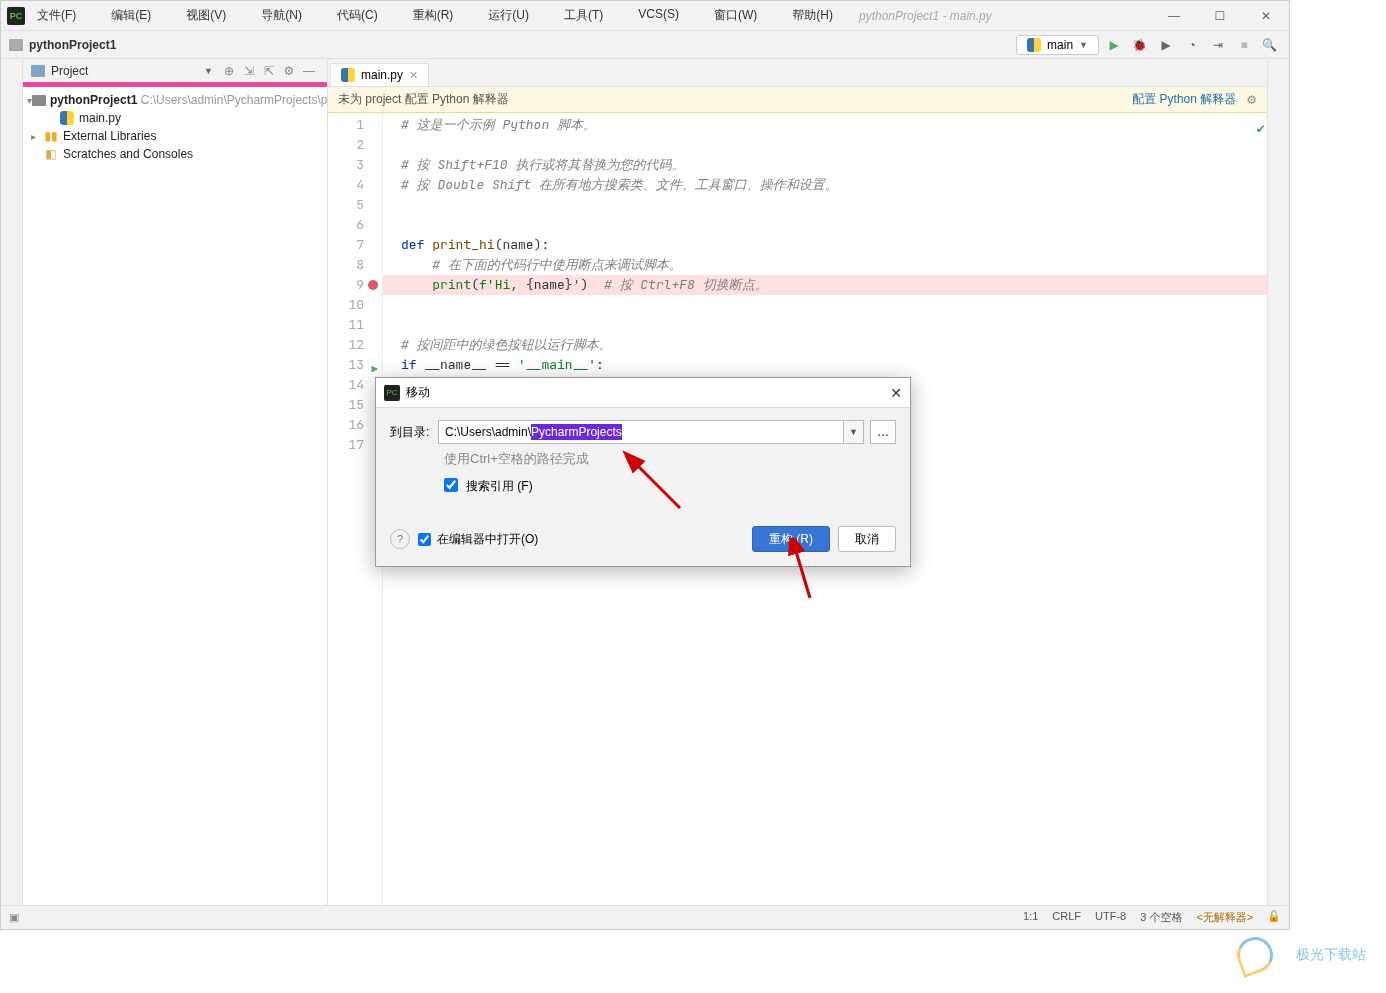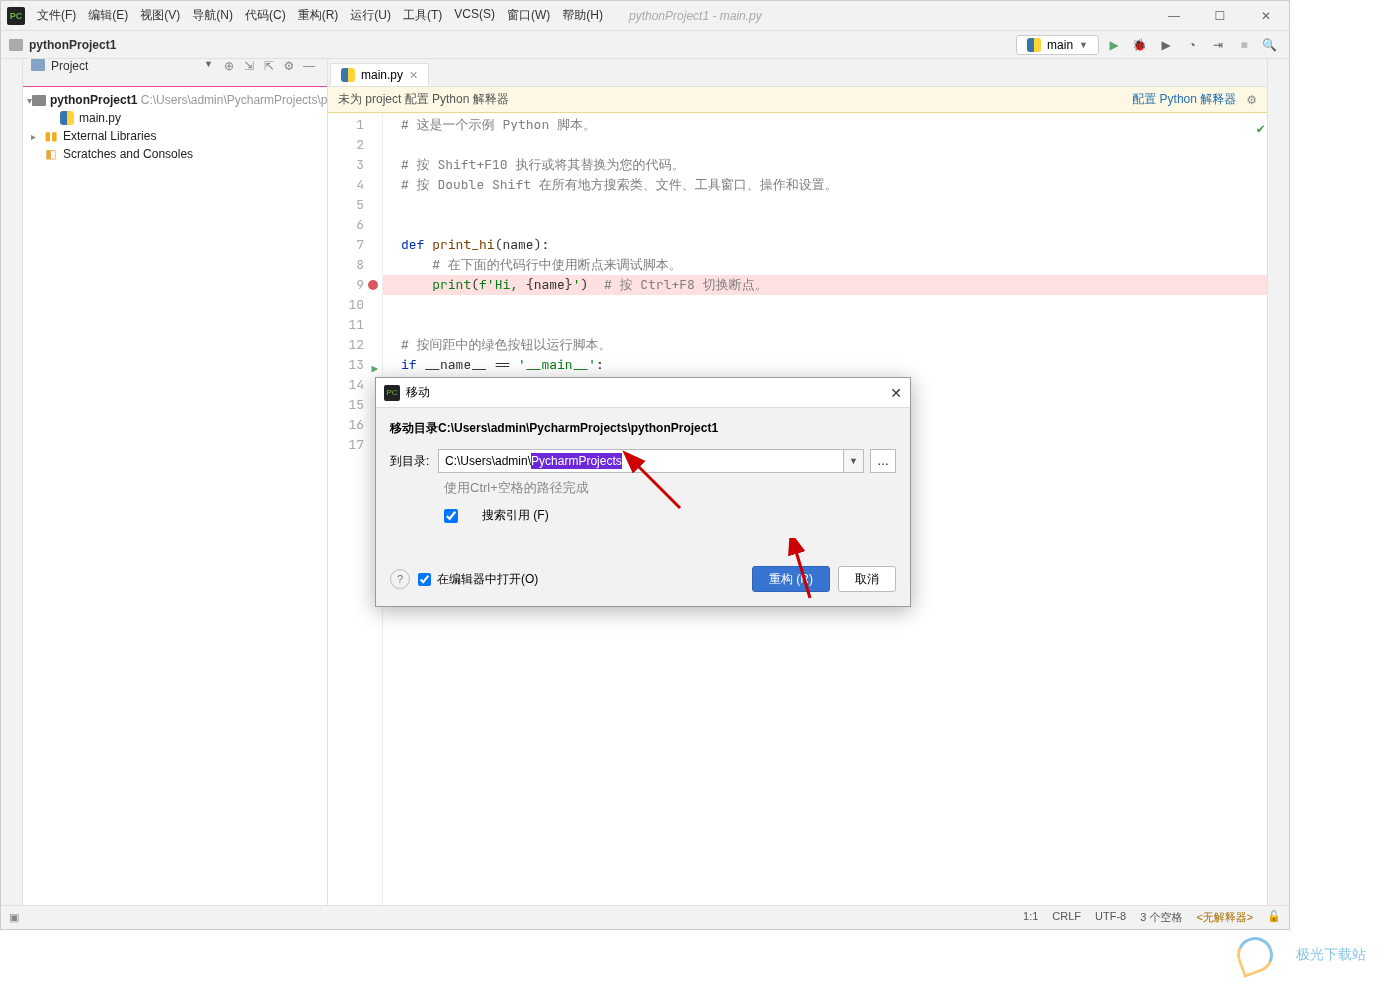--- a/index.html
+++ b/index.html
@@ -15,21 +15,21 @@
 .navbar .folder-icon { width: 14px; height: 12px; background: #aaa; margin-right: 6px; border-radius: 1px; }
 .navbar .proj-name { font-weight: bold; color: #333; }
 .navbar-right { margin-left: auto; display: flex; align-items: center; gap: 4px; }
 .run-config { border: 1px solid #ccc; background: #fff; padding: 2px 10px; border-radius: 3px; display: flex; align-items: center; gap: 6px; }
 .icon-btn { width: 22px; height: 22px; display: flex; align-items: center; justify-content: center; cursor: pointer; color: #666; }
 .play-icon { color: #59a869; }
 .bug-icon { color: #499c54; }
 .body-area { flex: 1; display: flex; position: relative; }
 .left-gutter { width: 22px; background: #f2f2f2; border-right: 1px solid #e0e0e0; }
 .sidebar { width: 305px; background: #fff; border-right: 1px solid #e0e0e0; display: flex; flex-direction: column; }
-.sidebar-header { height: 28px; background: #f2f2f2; border-bottom: 1px solid #ec4899; display: flex; align-items: flex-start; padding: 0 8px; }
+.sidebar-header { height: 28px; background: #f2f2f2; border-bottom: 5px solid #ec4899; display: flex; align-items: center; padding: 0 8px; }
 .sidebar-header .folder-mini { width: 14px; height: 12px; background: #83a4c5; margin-right: 6px; border-radius: 1px; }
 .sidebar-header .title { flex: 1; color: #333; }
 .sidebar-header .tool { width: 20px; color: #888; text-align: center; cursor: pointer; }
 .tree { padding: 4px 0; font-size: 12px; }
 .tree-row { display: flex; align-items: center; padding: 2px 4px; white-space: nowrap; overflow: hidden; }
 .tree-indent { display: inline-block; }
 .tree-arrow { width: 12px; color: #888; font-size: 10px; }
 .tree-icon { width: 16px; height: 14px; margin-right: 4px; display: inline-flex; align-items: center; justify-content: center; }
 .folder-dark { background: #888; width: 14px; height: 11px; border-radius: 1px; }
 .tree-label { color: #222; }
@@ -42,21 +42,21 @@
 .warning-bar .link { color: #2470b3; margin-left: auto; cursor: pointer; }
 .warning-bar .gear { margin-left: 10px; color: #888; cursor: pointer; }
 .code-area { flex: 1; display: flex; font-family: "JetBrains Mono", Consolas, monospace; font-size: 13px; position: relative; overflow: hidden; }
 .gutter { width: 55px; background: #fff; border-right: 1px solid #eee; text-align: right; padding-right: 18px; color: #aaa; line-height: 20px; padding-top: 2px; position: relative; }
 .gutter .line { height: 20px; position: relative; }
 .gutter .bp { position: absolute; right: -14px; top: 5px; width: 10px; height: 10px; background: #db5860; border-radius: 50%; }
 .gutter .run-tri { position: absolute; right: -14px; top: 4px; color: #59a869; font-size: 11px; }
 .code { flex: 1; padding: 2px 0 0 18px; line-height: 20px; white-space: pre; color: #333; }
 .code .line { height: 20px; }
 .code .bp-line { background: #ffe0e0; margin-left: -18px; padding-left: 18px; margin-right: -500px; }
-.cm-comment { color: #808080; }
+.cm-comment { color: #808080; font-style: italic; }
 .cm-keyword { color: #0033b3; }
 .cm-def { color: #7a3e00; }
 .cm-builtin { color: #067d17; }
 .cm-string { color: #067d17; }
 .right-marker { position: absolute; right: 2px; top: 6px; color: #499c54; font-size: 14px; }
 .statusbar { height: 24px; background: #f2f2f2; border-top: 1px solid #e0e0e0; display: flex; align-items: center; padding: 0 8px; font-size: 11px; color: #555; }
 .statusbar .right { margin-left: auto; display: flex; gap: 14px; }
 .statusbar .warn { color: #a66f00; }
 .right-gutter { width: 22px; background: #f2f2f2; border-left: 1px solid #e0e0e0; }
 
@@ -69,21 +69,21 @@
 .dlg-body { padding: 12px 14px; }
 .dlg-body .heading { font-weight: bold; margin-bottom: 12px; }
 .dlg-row { display: flex; align-items: center; margin-bottom: 6px; }
 .dlg-row label { width: 48px; }
 .dlg-input { flex: 1; height: 24px; border: 1px solid #bbb; background: #fff; padding: 2px 6px; font-family: inherit; font-size: 12px; position: relative; display: flex; align-items: center; }
 .dlg-input .plain { }
 .dlg-input .sel { background: #6d28d9; color: #fff; padding: 1px 0; }
 .dlg-dropdown { width: 20px; height: 24px; border: 1px solid #bbb; border-left: none; background: #f5f5f5; display: flex; align-items: center; justify-content: center; font-size: 9px; color: #555; cursor: pointer; }
 .dlg-browse { width: 26px; height: 24px; border: 1px solid #bbb; background: #fff; margin-left: 6px; display: flex; align-items: center; justify-content: center; cursor: pointer; }
 .dlg-hint { color: #888; font-size: 13px; margin-left: 54px; margin-bottom: 10px; }
-.dlg-check { display: flex; align-items: center; gap: 24px; margin-left: 54px; margin-bottom: 20px; }
+.dlg-check { display: flex; gap: 8px; margin-left: 54px; margin-bottom: 9px; }
 .dlg-check input { width: 14px; height: 14px; }
 .dlg-footer { display: flex; align-items: center; padding: 10px 14px 14px; gap: 8px; }
 .dlg-footer .help { width: 20px; height: 20px; border: 1px solid #bbb; border-radius: 50%; display: flex; align-items: center; justify-content: center; color: #777; cursor: pointer; font-size: 11px; }
 .dlg-footer .check2 { display: flex; align-items: center; gap: 6px; }
 .dlg-footer .spacer { flex: 1; }
 .btn { height: 26px; padding: 0 16px; border: 1px solid #bbb; background: #fff; cursor: pointer; border-radius: 3px; font-size: 12px; }
 .btn-primary { background: #3874d1; color: #fff; border-color: #2e63b8; }
 
 
 .arrow { position: absolute; z-index: 200; pointer-events: none; }
@@ -96,21 +96,21 @@
 .py-logo::before { content:''; position:absolute; left:0; top:0; width:7px; height:14px; background:#3776ab; border-radius:3px 0 0 3px; }
 .py-logo::after { content:''; position:absolute; right:0; top:0; width:7px; height:14px; background:#ffd43b; border-radius:0 3px 3px 0; }
 </style>
 </head>
 <body>
 
 <div class="window">
 
   <div class="titlebar">
     <div class="app-icon">PC</div>
-    <div id="menu" style="display:flex;">
+    <div id="menu" style="display:flex;gap:23px;">
         <span class="menu-item">文件(F)</span>
         <span class="menu-item">编辑(E)</span>
         <span class="menu-item">视图(V)</span>
         <span class="menu-item">导航(N)</span>
         <span class="menu-item">代码(C)</span>
         <span class="menu-item">重构(R)</span>
         <span class="menu-item">运行(U)</span>
         <span class="menu-item">工具(T)</span>
         <span class="menu-item">VCS(S)</span>
         <span class="menu-item">窗口(W)</span>
@@ -243,21 +243,20 @@
   </div>
 </div>
 
 <div class="dialog">
   <div class="dlg-title">
     <div class="icon">PC</div>
     <span class="txt">移动</span>
     <span class="close">✕</span>
   </div>
   <div class="dlg-body">
-    <div class="heading">移动目录C:\Users\admin\PycharmProjects\pythonProject1</div>
     <div class="dlg-row">
       <label>到目录:</label>
       <div class="dlg-input">
         <span class="plain">C:\Users\admin\</span>
           <span class="sel">PycharmProjects</span>
       </div>
       <div class="dlg-dropdown">▼</div>
       <div class="dlg-browse">…</div>
     </div>
     <div class="dlg-hint">使用Ctrl+空格的路径完成</div>

